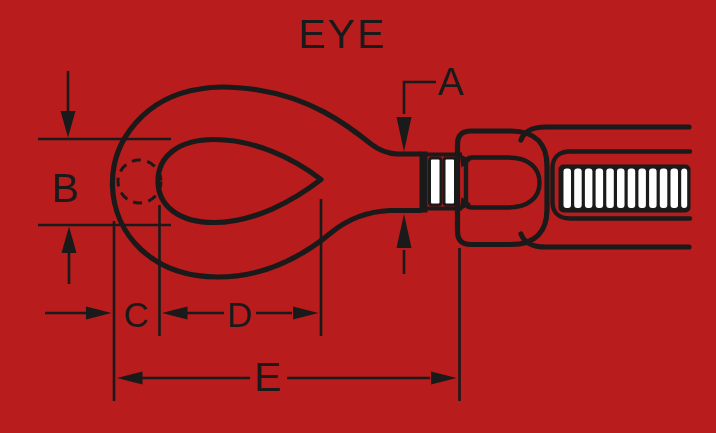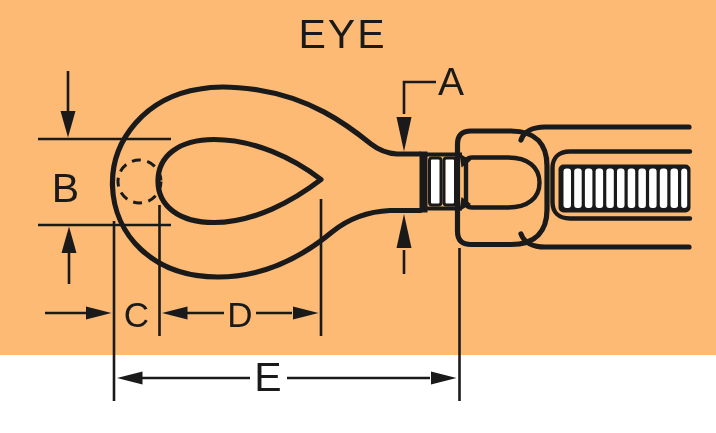--- a/index.html
+++ b/index.html
@@ -6,22 +6,22 @@
     margin: 0;
     padding: 0;
     width: 716px;
     height: 433px;
     background: #ffffff;
     overflow: hidden;
   }
   .stage {
     position: relative;
     width: 716px;
-    height: 355px;
-    background: #fdba74;
+    height: 433px;
+    background: #b91c1c;
   }
   svg { display: block; }
   .ink-stroke  { stroke: #1a1a1a; fill: none; }
   .ink-fill    { fill: #1a1a1a; stroke: none; }
   .slot        { fill: #ffffff; stroke: #1a1a1a; }
   .thin        { stroke-width: 2.6; }
   .thick       { stroke-width: 5.2; stroke-linecap: round; stroke-linejoin: round; }
   .med         { stroke-width: 4.4; stroke-linecap: round; stroke-linejoin: round; }
   .lbl {
     font-family: "Liberation Sans", "DejaVu Sans", sans-serif;

